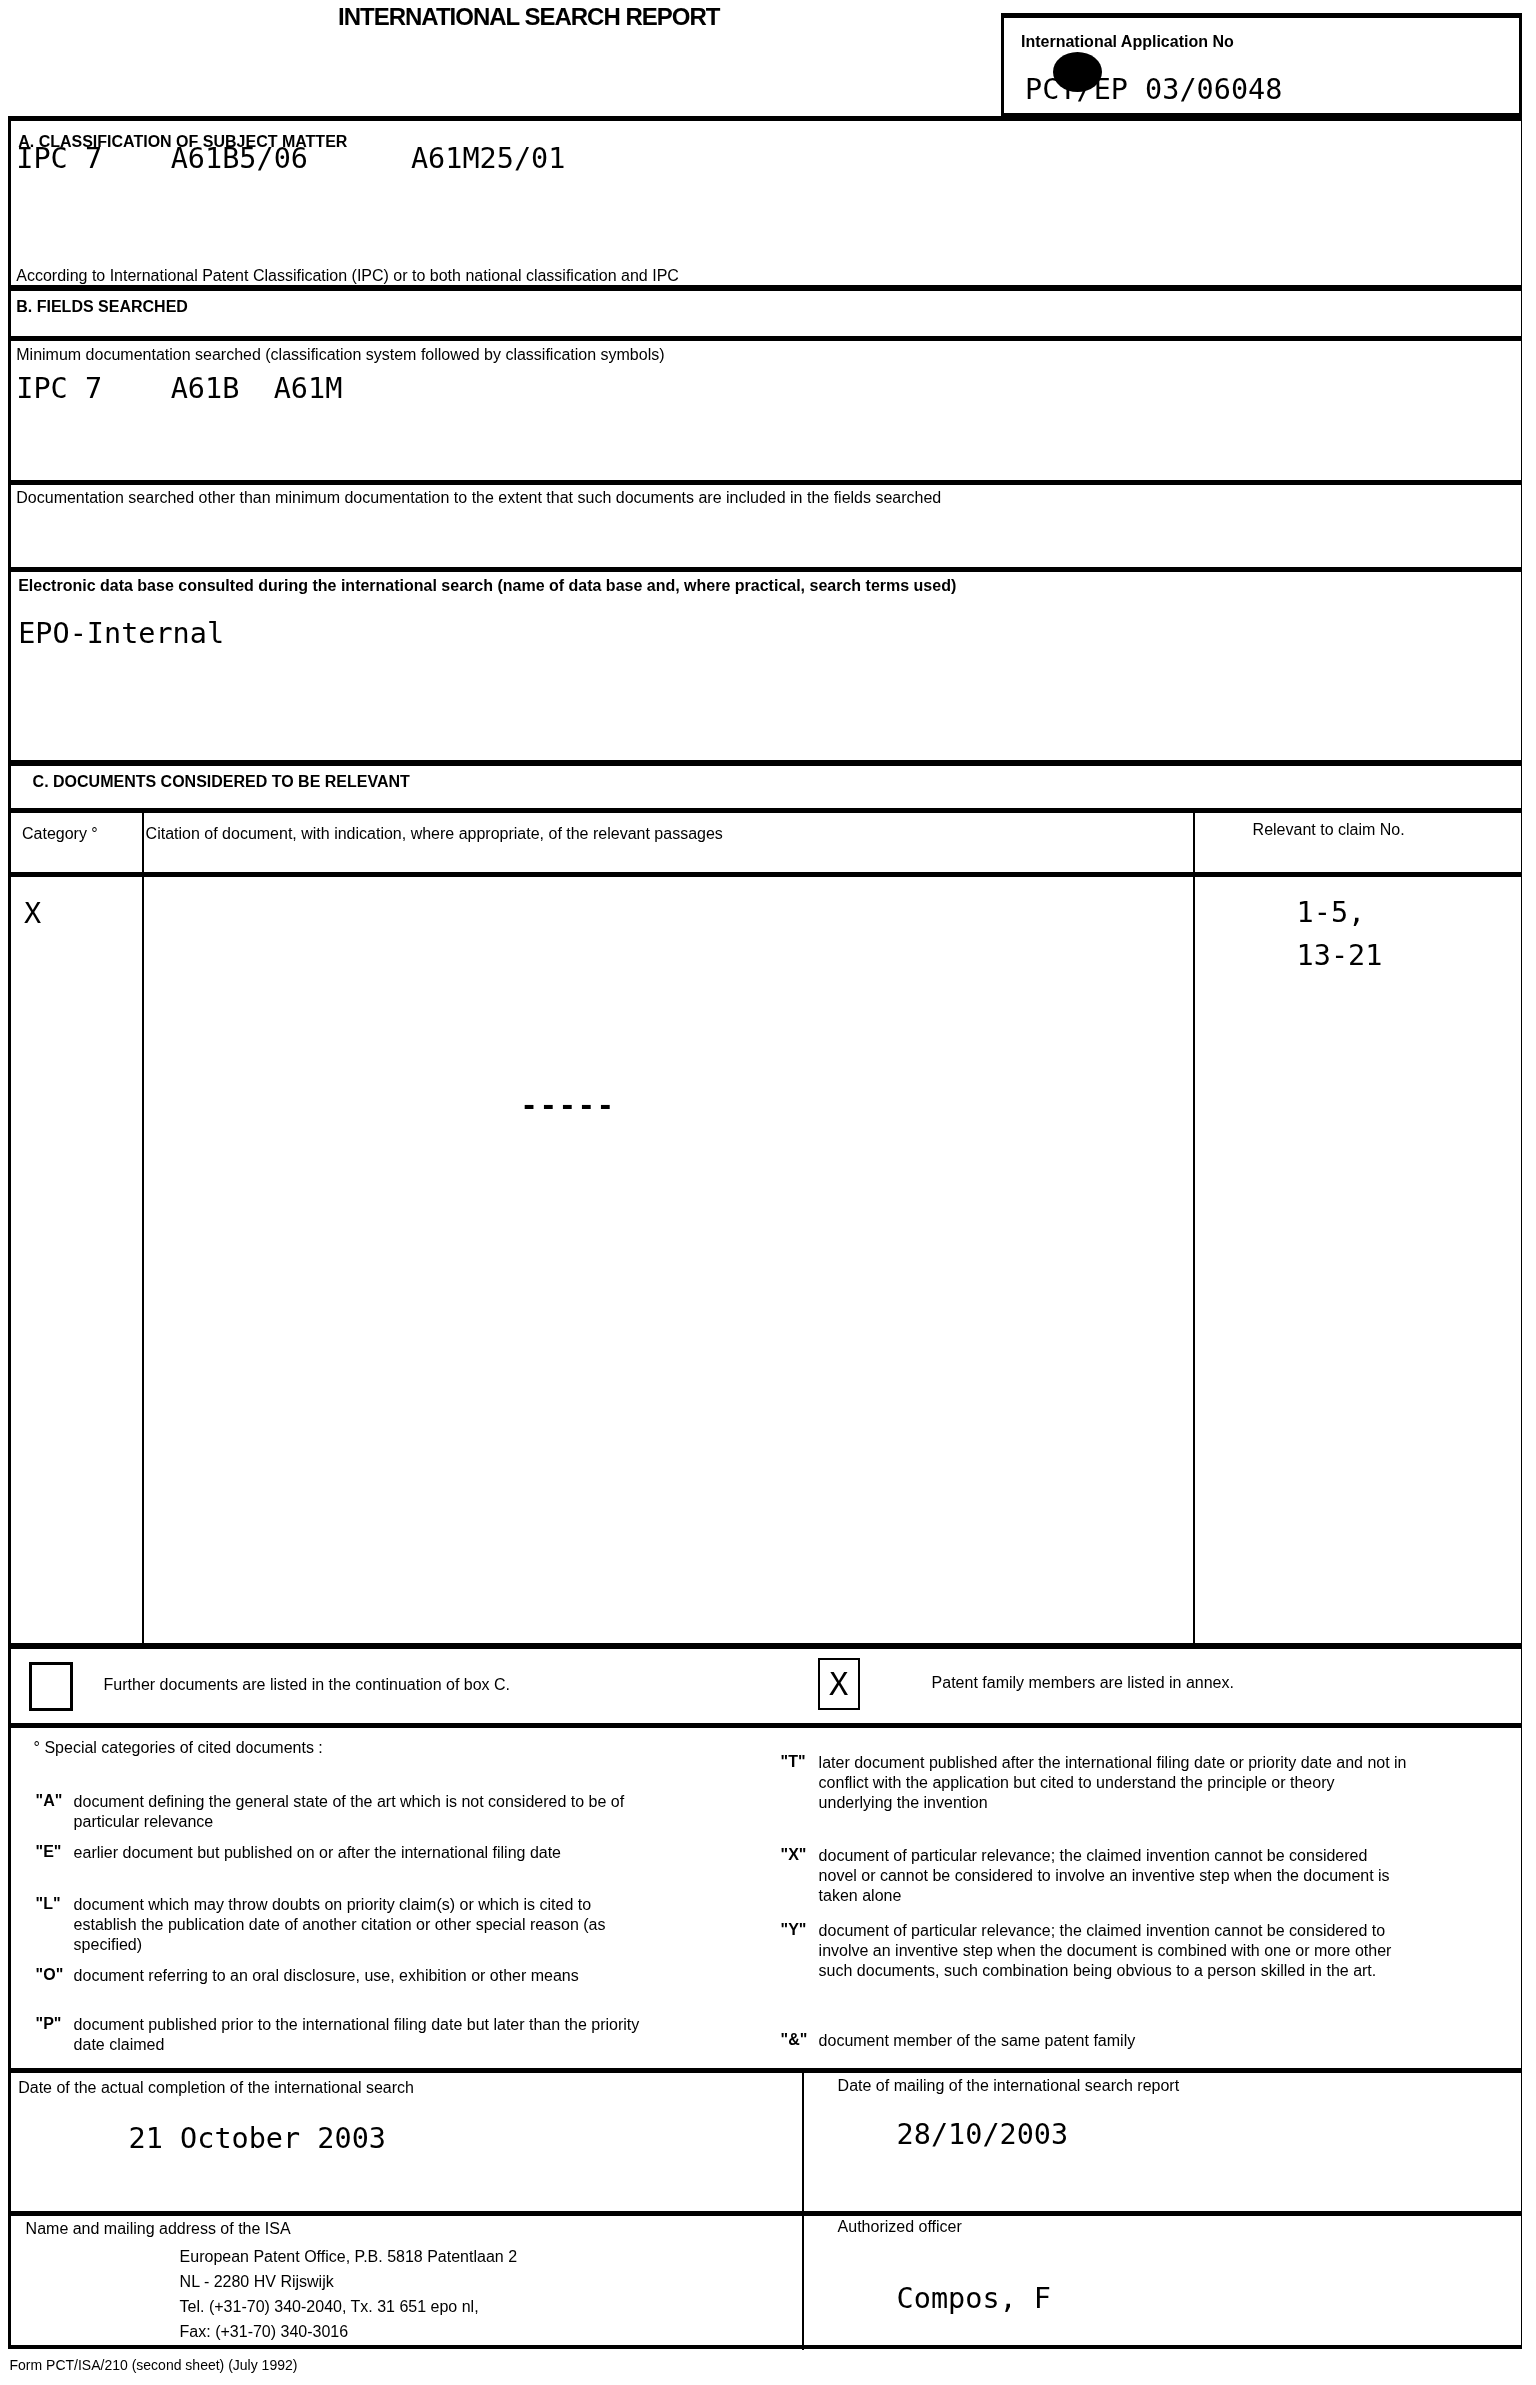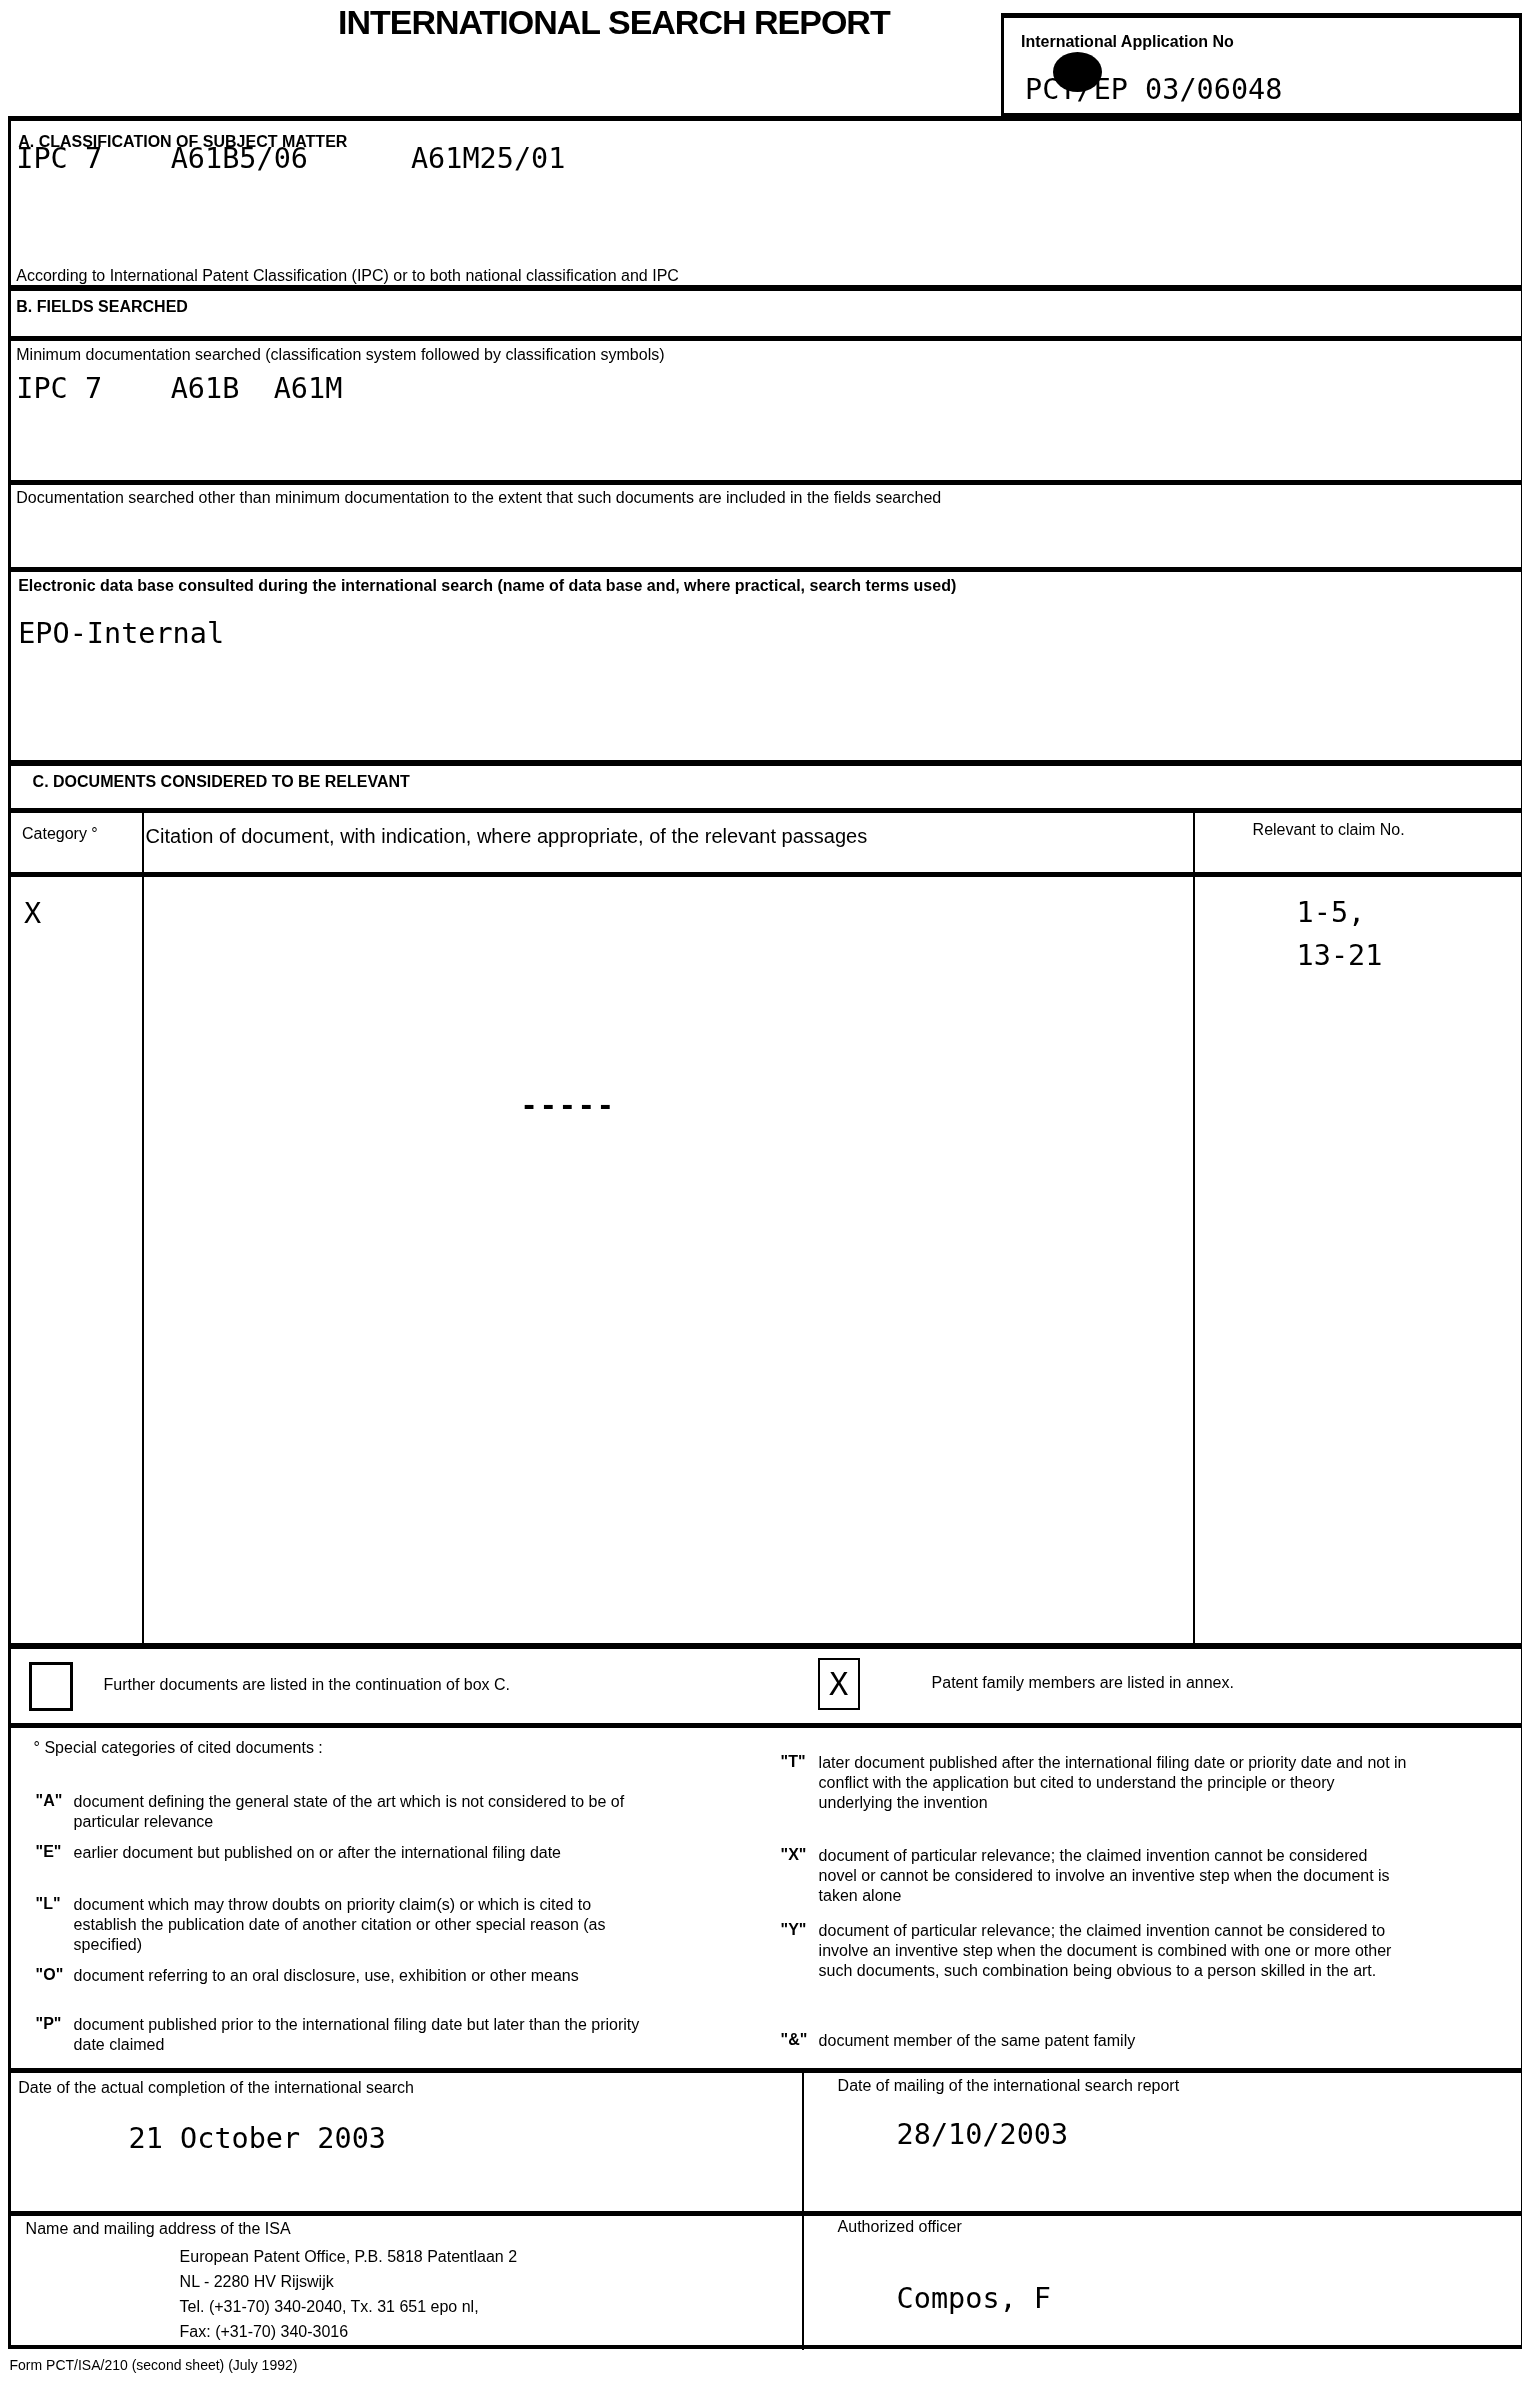--- a/index.html
+++ b/index.html
@@ -7,21 +7,21 @@
     position:relative;
     width:1536px;height:2385px;
     background:#ffffff;
     color:#000;
     font-family:"Liberation Sans",sans-serif;
     overflow:hidden;
   }
   
   #title{
     position:absolute;left:338px;top:2.9px;width:599px;
-    font-size:34px;font-weight:bold;letter-spacing:-1px;
+    font-size:24px;font-weight:bold;letter-spacing:-1px;
     font-family:"Liberation Sans",sans-serif;white-space:nowrap;
   }
   #appbox{
     position:absolute;left:1001px;top:13.3px;width:521px;height:103px;
     border:3.8px solid #000;border-top-width:5.7px;box-sizing:border-box;
   }
   #appbox-label{
     position:absolute;left:17px;top:15px;
     font-size:16px;font-weight:bold;white-space:nowrap;
   }
@@ -56,21 +56,21 @@
   #hr3{top:359px;height:4.8px;}
   #other-label{left:5.7px;top:367px;white-space:nowrap;}
   #hr4{top:446px;height:4.8px;}
   #edb-label{left:7.6px;top:455px;white-space:nowrap;font-weight:bold;}
   #edb-value{left:7.6px;top:496px;}
   #hr5{top:639px;height:5.7px;}
   
   #c-head{left:22px;top:652px;}
   #hr6{top:687px;height:4.8px;}
   #cat-label{left:11.4px;top:704px;font-size:16px;}
-  #cit-label{left:135px;top:704px;font-size:20px;white-space:nowrap;}
+  #cit-label{left:135px;top:704px;font-size:16px;white-space:nowrap;}
   #claims-label{left:1242px;top:700px;font-size:16px;white-space:nowrap;}
   #hr7{top:751px;height:4.8px;}
   #vcat{left:131px;top:687px;height:835px;}
   #vclaims{left:1182px;top:687px;height:835px;}
   #row-cat{left:13.3px;top:776px;}
   #row-cit{left:175px;top:770px;}
   .cit-line{font-family:"DejaVu Sans Mono",monospace;font-size:29.5px;line-height:43px;white-space:pre;}
   #row-sep{left:510px;top:968px;font-weight:bold;letter-spacing:1.9px;}
   #row-claims{left:1246px;top:770px;}
   .claim-line{font-family:"DejaVu Sans Mono",monospace;font-size:28.5px;line-height:43px;white-space:pre;margin-left:40px;}

